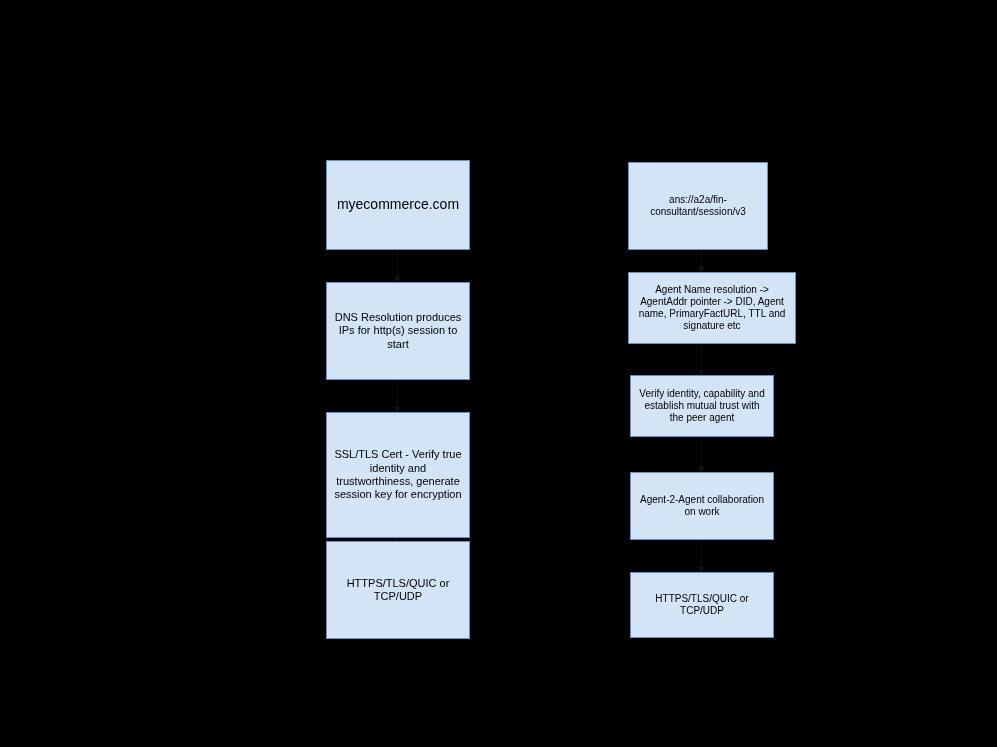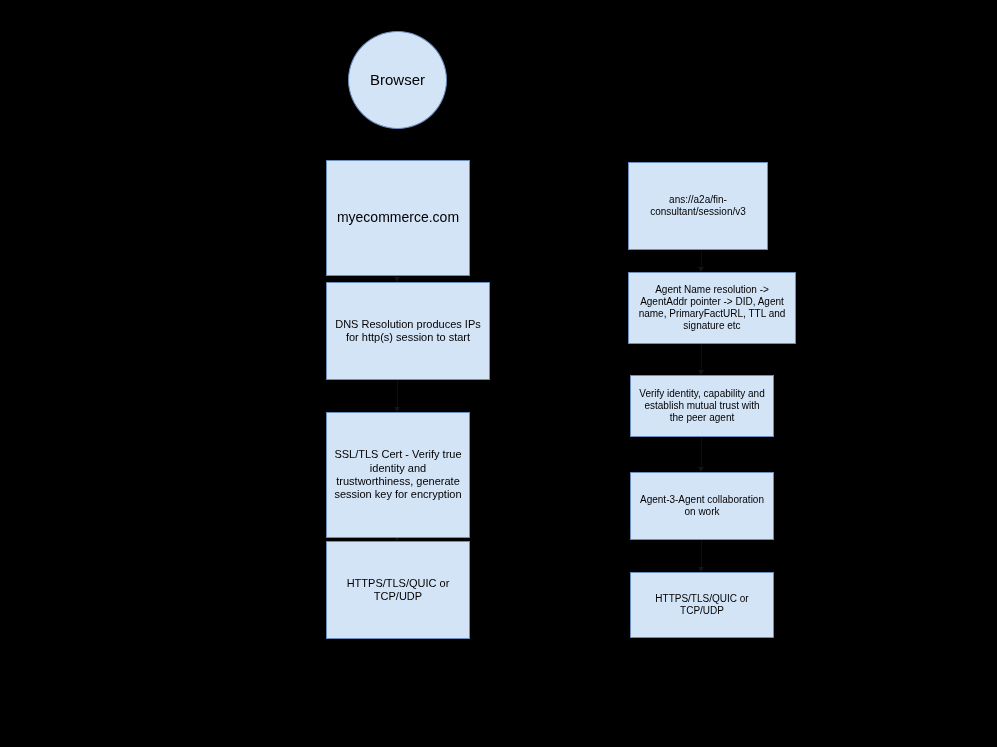--- a/index.html
+++ b/index.html
@@ -88,29 +88,26 @@
 
   <div class="connector" style="left:701px; top:344px; width:1px; height:26px;"></div>
   <div class="arrowhead" style="left:698px; top:370px;"></div>
 
   <div class="connector" style="left:701px; top:437px; width:1px; height:30px;"></div>
   <div class="arrowhead" style="left:698px; top:467px;"></div>
 
   <div class="connector" style="left:701px; top:540px; width:1px; height:27px;"></div>
   <div class="arrowhead" style="left:698px; top:567px;"></div>
 
-  <div class="node circle lane-title" style="left:348px; top:31px; width:99px; height:98px;">
-    <span class="txt">Browser</span>
-  </div>
 
-  <div class="node box-lg" style="left:326px; top:160px; width:144px; height:116px;">
+  <div class="node box-lg" style="left:326px; top:160px; width:144px; height:90px;">
     <span class="txt">myecommerce.com</span>
   </div>
 
-  <div class="node box-sm" style="left:326px; top:282px; width:164px; height:98px;">
+  <div class="node box-sm" style="left:326px; top:282px; width:144px; height:98px;">
     <span class="txt">DNS Resolution produces IPs for http(s) session to start</span>
   </div>
 
   <div class="node box-sm" style="left:326px; top:412px; width:144px; height:126px;">
     <span class="txt">SSL/TLS Cert - Verify true identity and trustworthiness, generate session key for encryption</span>
   </div>
 
   <div class="node box-sm" style="left:326px; top:541px; width:144px; height:98px;">
     <span class="txt">HTTPS/TLS/QUIC or TCP/UDP</span>
   </div>
@@ -122,20 +119,20 @@
 
   <div class="node box-xs" style="left:628px; top:272px; width:168px; height:72px;">
     <span class="txt">Agent Name resolution -&gt; AgentAddr pointer -&gt; DID, Agent name, PrimaryFactURL, TTL and signature etc</span>
   </div>
 
   <div class="node box-xs" style="left:630px; top:375px; width:144px; height:62px;">
     <span class="txt">Verify identity, capability and establish mutual trust with the peer agent</span>
   </div>
 
   <div class="node box-xs" style="left:630px; top:472px; width:144px; height:68px;">
-    <span class="txt">Agent-3-Agent collaboration on work</span>
+    <span class="txt">Agent-2-Agent collaboration on work</span>
   </div>
 
   <div class="node box-xs" style="left:630px; top:572px; width:144px; height:66px;">
     <span class="txt">HTTPS/TLS/QUIC or TCP/UDP</span>
   </div>
 
 </div>
 
 </body></html>

